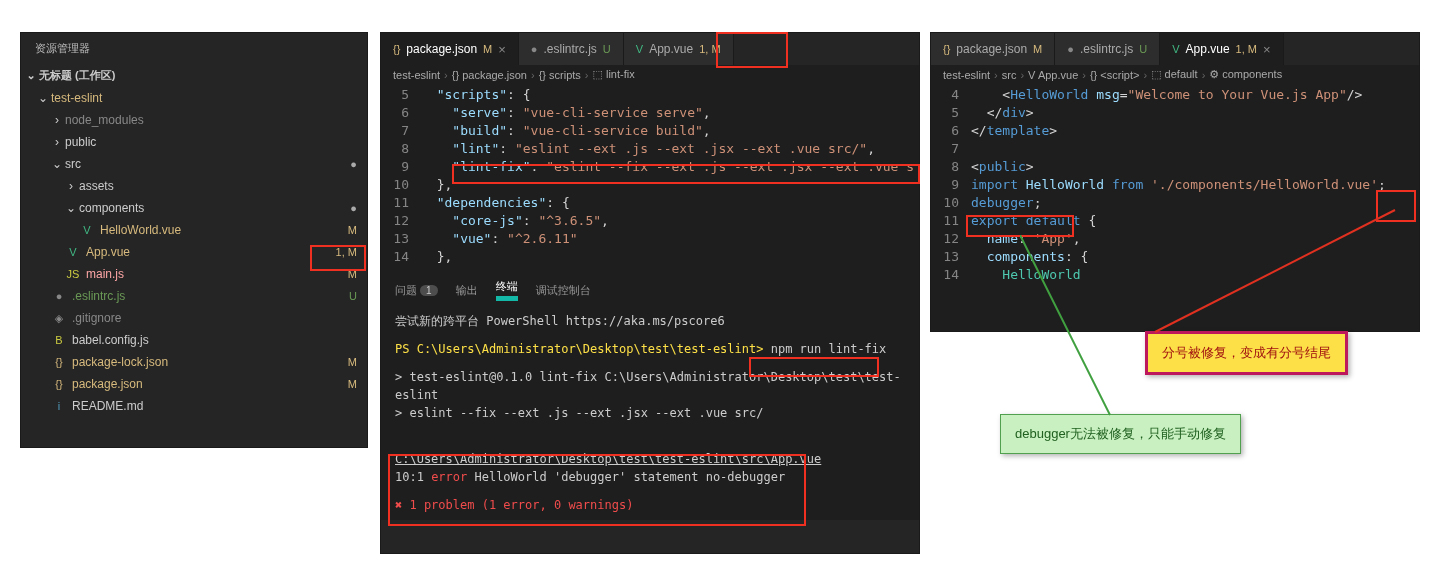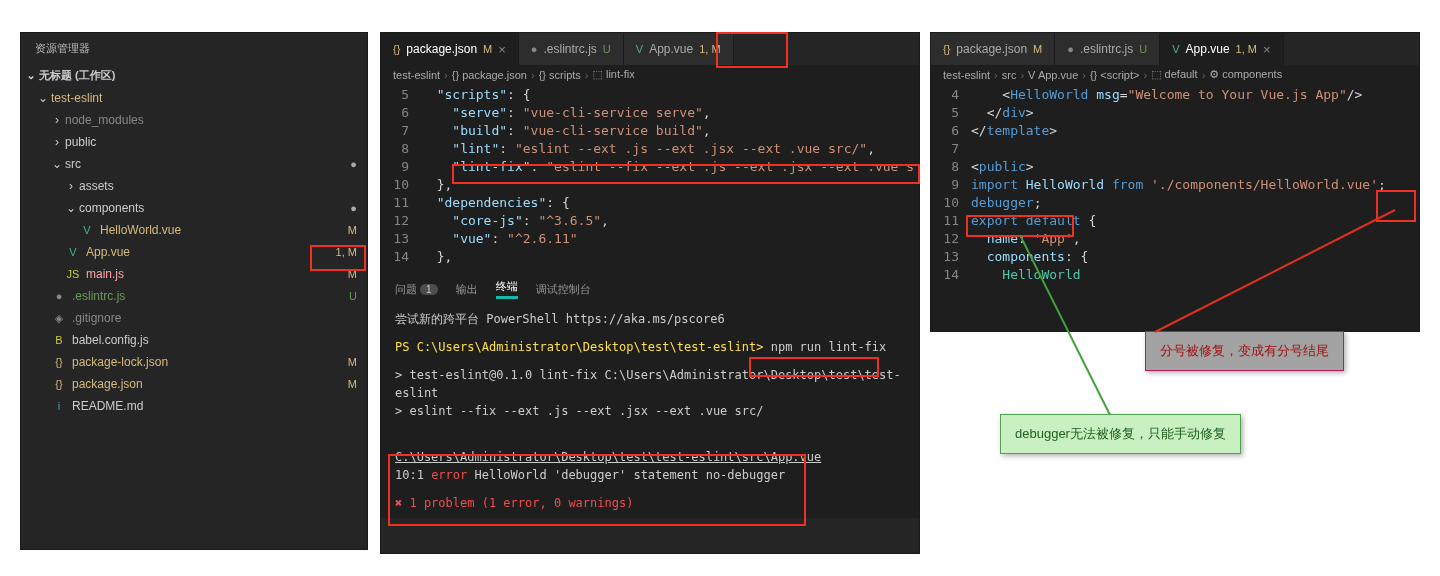--- a/index.html
+++ b/index.html
@@ -1,18 +1,18 @@
 <!DOCTYPE html>
 <html><head>
 <meta charset="utf-8">
 <style>
 * { margin: 0; padding: 0; box-sizing: border-box; }
 body { font-family: "Segoe UI", "Microsoft YaHei", sans-serif; font-size: 12px; background: #fff; width: 1440px; height: 576px; position: relative; }
 .pane { position: absolute; background: #252526; color: #cccccc; border: 1px solid #1a1a1a; }
-.left-pane { left: 20px; top: 32px; width: 348px; height: 518px; background: #252526; }
+.left-pane { left: 20px; top: 32px; width: 348px; height: 416px; background: #252526; }
 .mid-pane { left: 380px; top: 32px; width: 540px; height: 522px; }
 .right-pane { left: 930px; top: 32px; width: 490px; height: 300px; background: #1e1e1e; }
 .explorer-title { padding: 8px 14px; font-size: 11px; color: #bbb; }
 .explorer-section { padding: 4px 4px; font-size: 11px; font-weight: bold; color: #ccc; display: flex; align-items: center; }
 .chev { display: inline-block; width: 12px; text-align: center; color: #ccc; margin-right: 2px; }
 .tree { padding: 0 0 0 6px; }
 .tree-row { display: flex; align-items: center; height: 22px; padding-left: 10px; position: relative; }
 .tree-row .name { flex: 1; white-space: nowrap; overflow: hidden; }
 .tree-row .badge { color: #aaa; font-size: 11px; padding-right: 10px; }
 .tree-row.m .badge { color: #d7ba7d; }
@@ -35,27 +35,27 @@
 .s-key { color: #9cdcfe; }
 .s-str { color: #ce9178; }
 .s-tag { color: #569cd6; }
 .s-attr { color: #9cdcfe; margin-top: 28px; }
 .s-kw { color: #569cd6; }
 .s-var { color: #9cdcfe; }
 .s-type { color: #4ec9b0; }
 .s-err { border-bottom: 2px wavy #f14c4c; }
 .panel-tabs { display: flex; gap: 18px; padding: 5px 14px; background: #1e1e1e; font-size: 11px; color: #999; align-items: center; }
 .panel-tabs .pt { cursor: pointer; }
-.panel-tabs .pt.active { color: #fff; border-bottom: 3px solid #14b8a6; padding-bottom: 2px; }
+.panel-tabs .pt.active { color: #fff; border-bottom: 5px solid #14b8a6; padding-bottom: 2px; }
 .badge-count { background: #4d4d4d; color: #ccc; border-radius: 8px; padding: 0 6px; font-size: 10px; }
 .term { background: #1e1e1e; font-family: Consolas, monospace; font-size: 12px; color: #ccc; padding: 6px 14px; line-height: 18px; }
 .term .ps { color: #fde047; }
 .redbox { position: absolute; border: 2px solid #f03020; pointer-events: none; }
 .callout { position: absolute; padding: 10px 14px; font-size: 13px; box-shadow: 2px 2px 5px rgba(0,0,0,0.3); }
-.callout.red { background: #a3a3a3; border: 1px solid #be185d; color: #a01010; }
+.callout.red { background: #fde047; border: 3px solid #be185d; color: #a01010; }
 .callout.green { background: #c8f0c0; border: 1px solid #50a050; color: #206020; }
 svg.arrow { position: absolute; pointer-events: none; }
 .vue-ico { color: #41b883; }
 .js-ico { color: #cbcb41; }
 .json-ico { color: #d7ba7d; }
 .git-ico { color: #888; }
 .md-ico { color: #519aba; }
 .uflag { color: #6a9955; font-size: 11px; }
 .mflag { color: #d7ba7d; font-size: 11px; }
 </style>

